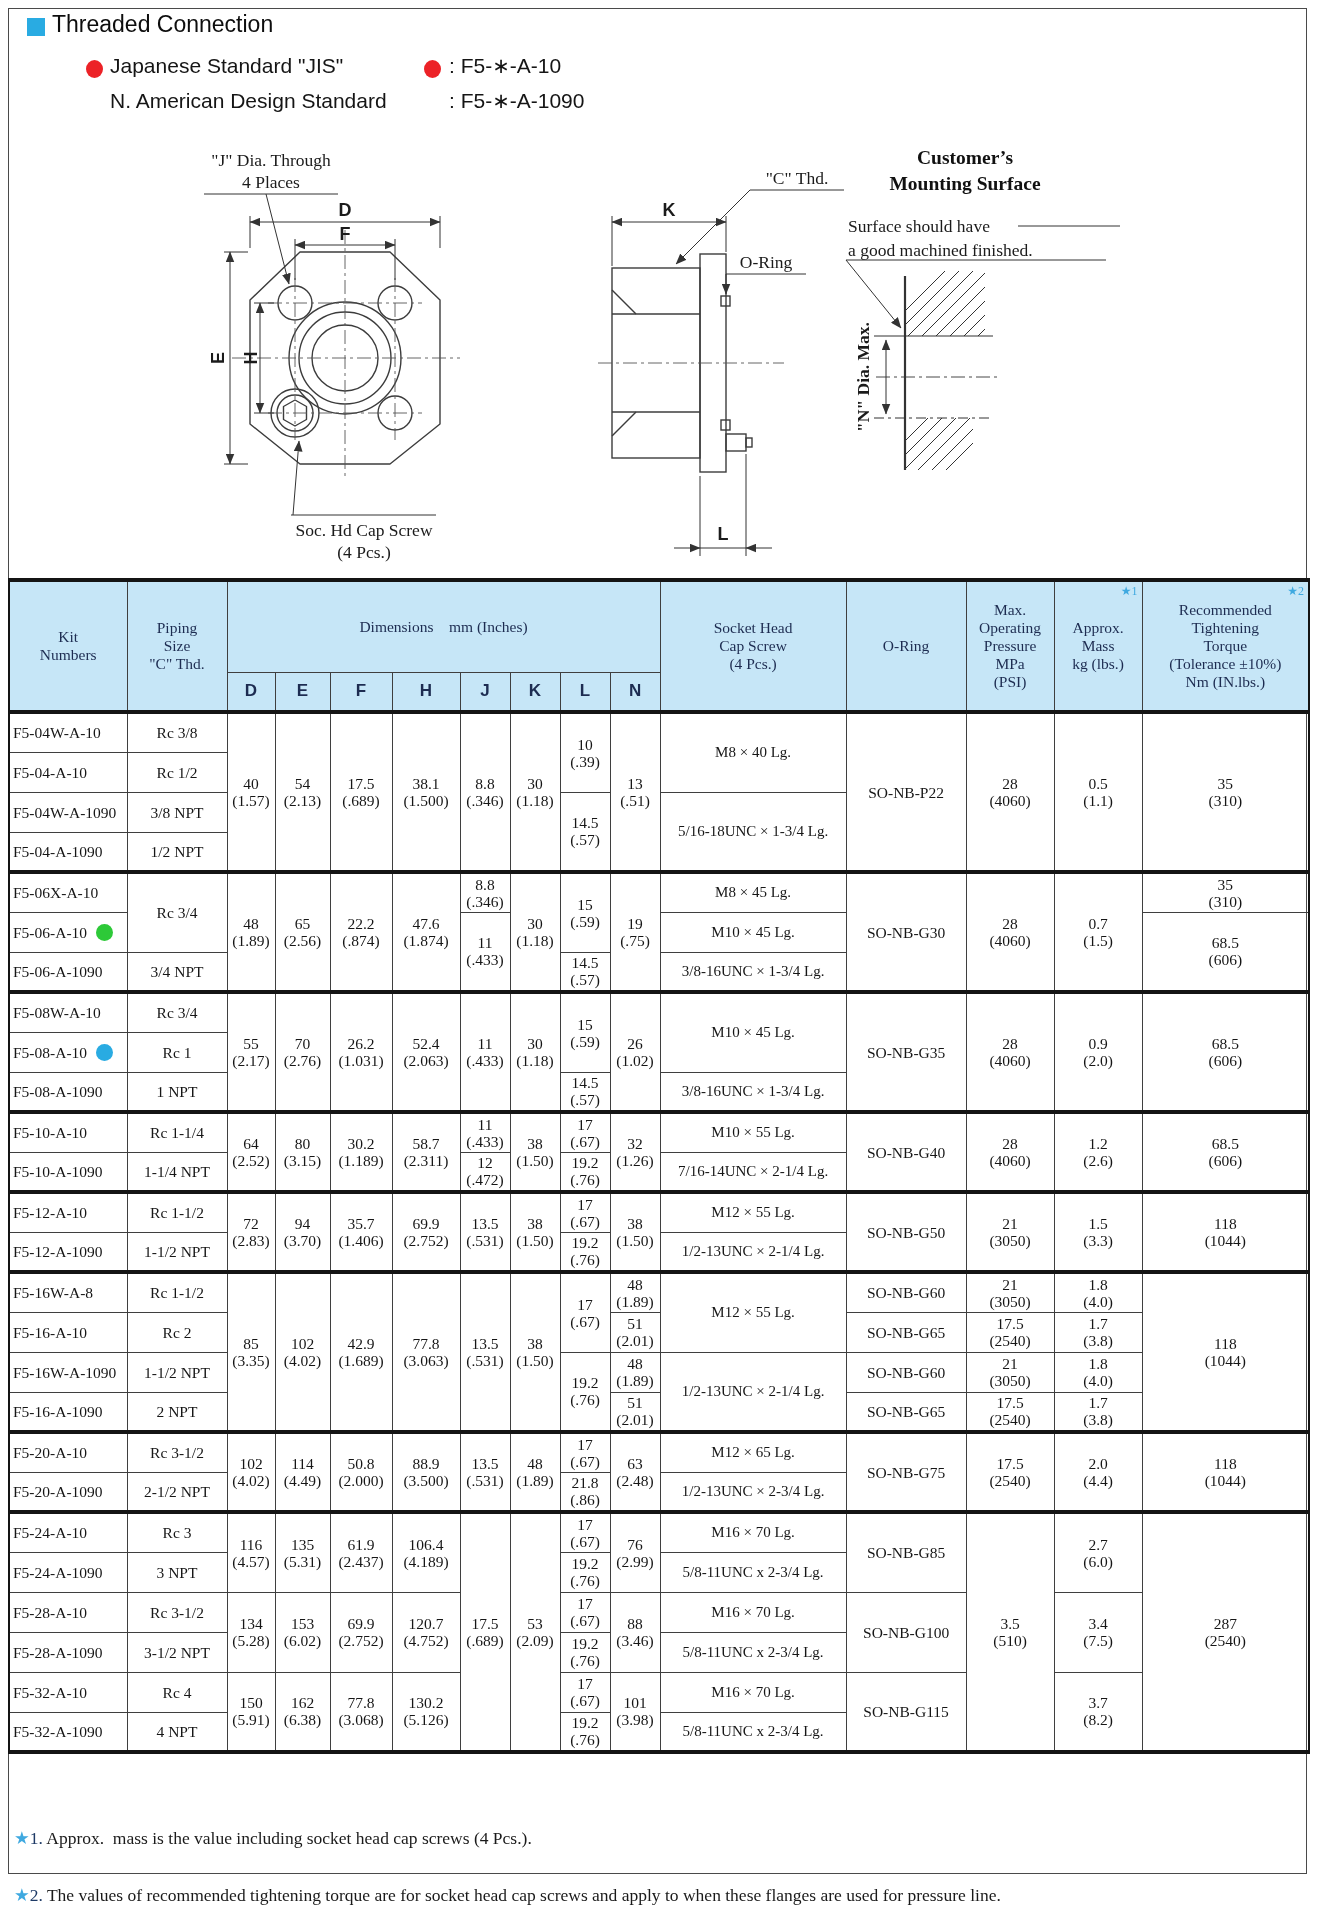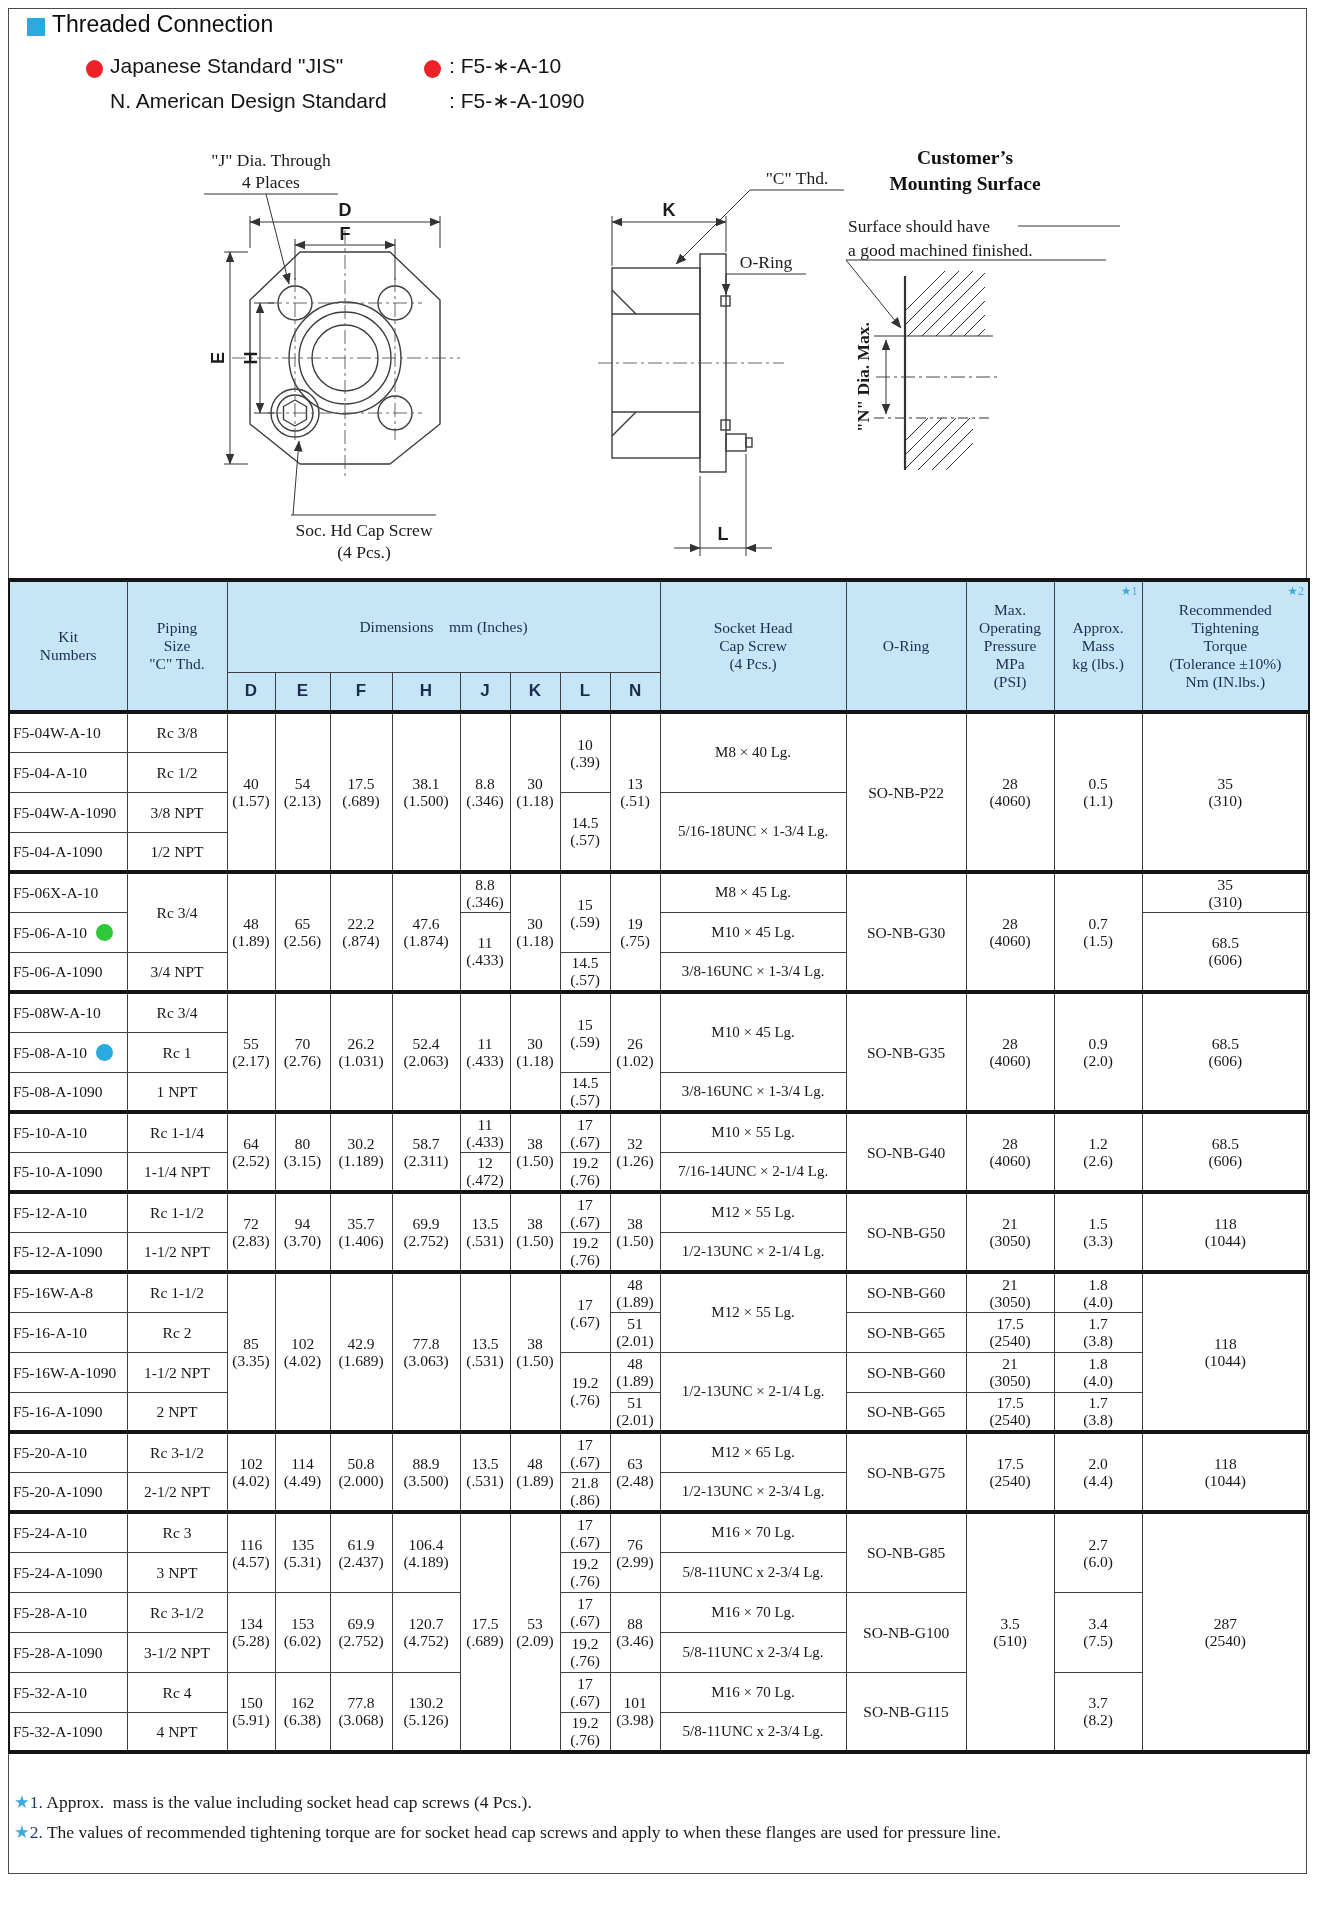--- a/index.html
+++ b/index.html
@@ -33,21 +33,21 @@
   .spec tbody{border-top:4px solid #141414;}
   .spec tbody tr{height:40px;}
   .spec td{font-size:15.5px;line-height:17px;padding:1px 0;color:#161616;}
   .spec td.kit{text-align:left;padding-left:3px;font-size:15.5px;}
   .spec td.sc{font-size:15px;}
   .dot{display:inline-block;width:17px;height:17px;border-radius:50%;margin-left:9px;vertical-align:-3px;}
   .dot.green{background:#2dc938;}
   .dot.blue{background:#29abe2;}
   
   .fns{position:absolute;left:14px;top:1792px;width:1290px;font-size:17.5px;color:#1a1a1a;}
-  .fn{margin-bottom:9px;}
+  .fn{margin-bottom:9px;margin-top:36px;}
   .fstar{color:#3fa9e0;}
   .fnum{color:#1e3a66;}
 </style>
 </head>
 <body>
 
 <div class="page">
   <div class="frame"></div>
 
   <div class="hdr">

